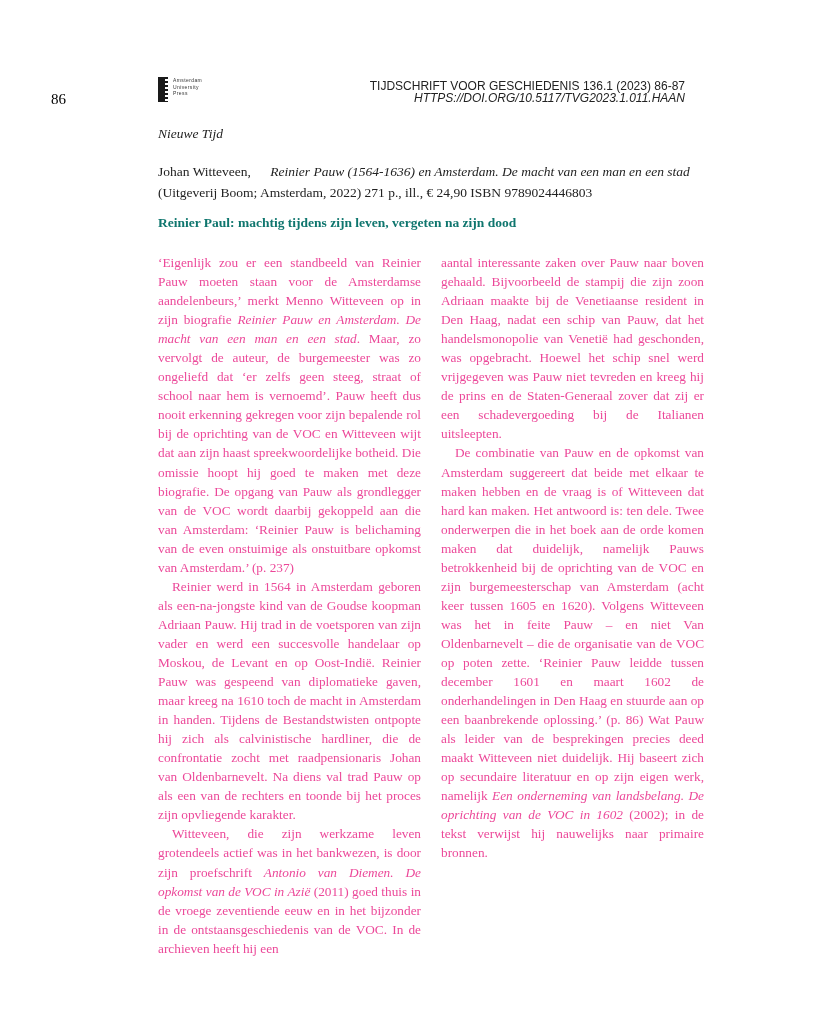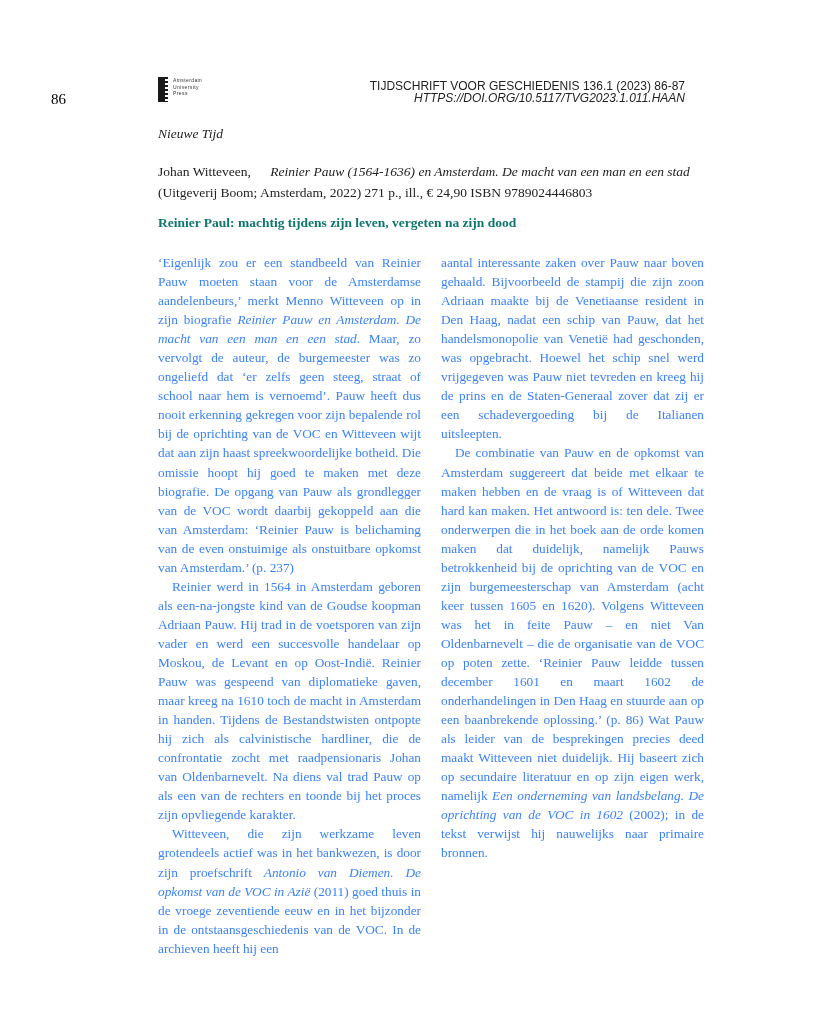--- a/index.html
+++ b/index.html
@@ -16,21 +16,21 @@
   .journal-header { position: absolute; right: 146px; top: 80px; text-align: right; font-family: "Liberation Sans", sans-serif; font-size: 12px; line-height: 12px; color: #222; }
   .journal-header .doi { font-style: italic; }
 
   .section-label { position: absolute; left: 158px; top: 126px; font-family: "Liberation Serif", serif; font-style: italic; font-size: 13.5px; color: #222; }
 
   .citation { position: absolute; left: 158px; top: 161px; width: 540px; font-family: "Liberation Serif", serif; font-size: 13.5px; line-height: 21px; color: #222; }
   .citation i { font-style: italic; margin-left: 16px; }
 
   .review-title { position: absolute; left: 158px; top: 215px; font-family: "Liberation Serif", serif; font-weight: bold; font-size: 13.5px; color: #0f766e; }
 
-  .col { position: absolute; top: 253px; width: 263px; font-family: "Liberation Serif", serif; font-size: 13.3px; line-height: 19.05px; color: #3b82f6; text-align: justify; hyphens: manual; }
+  .col { position: absolute; top: 253px; width: 263px; font-family: "Liberation Serif", serif; font-size: 13.3px; line-height: 19.05px; color: #ec4899; text-align: justify; hyphens: manual; }
   .col-left { left: 158px; }
   .col-right { left: 441px; }
   .col p { margin: 0; }
   .col p.indent { text-indent: 14px; }
   .col i { font-style: italic; }
 
   .footer { position: absolute; left: 158px; top: 946px; font-family: "Liberation Sans", sans-serif; font-size: 8.3px; line-height: 11px; color: #222; }
 </style>
 </head>
 <body>

